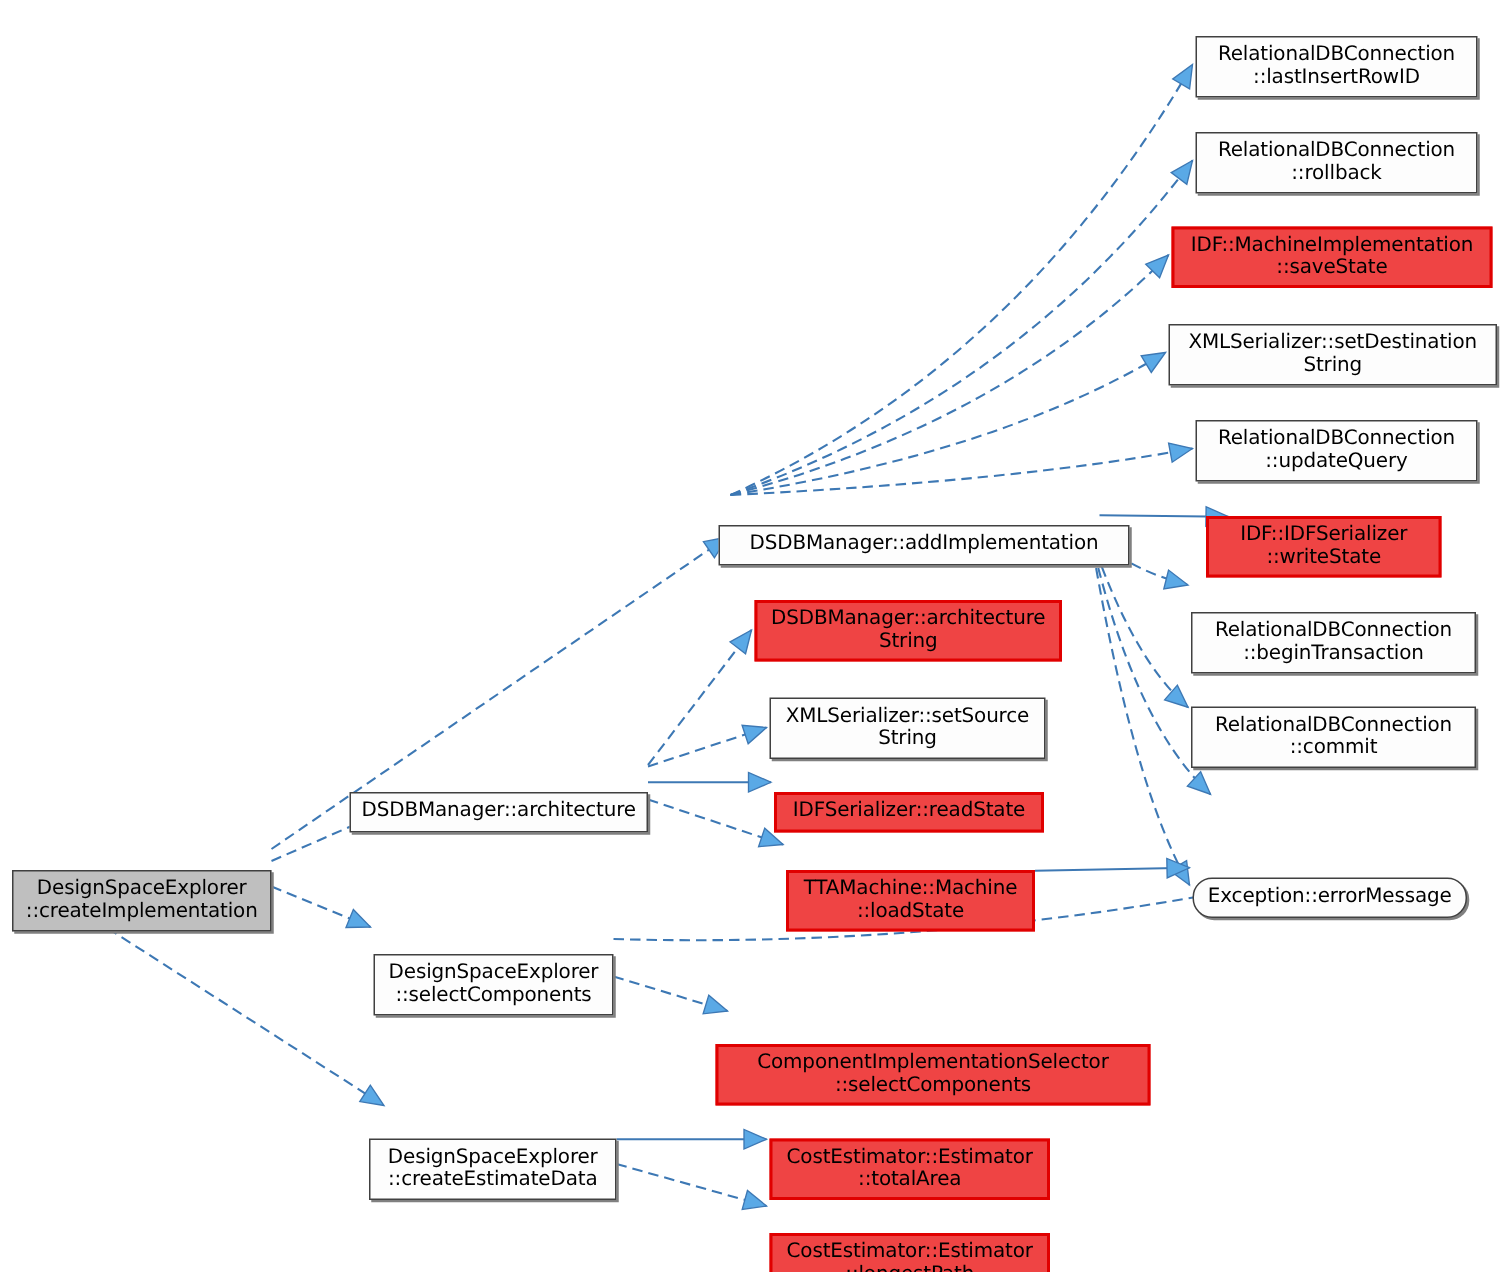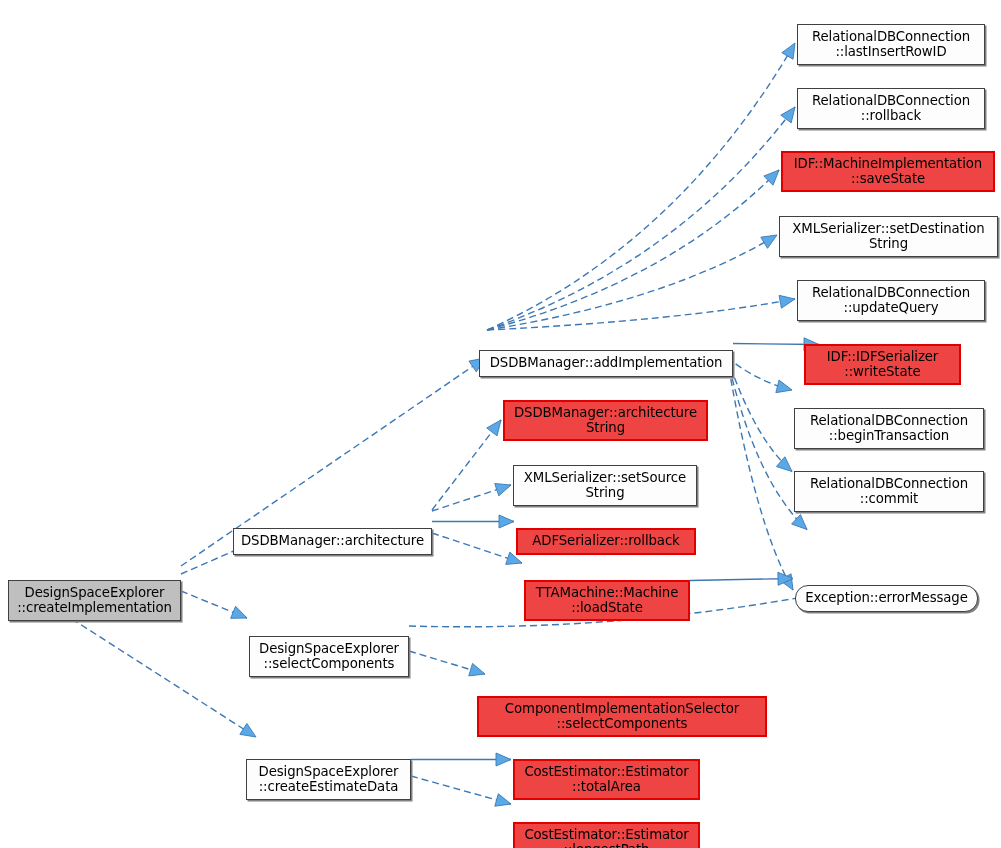--- a/index.html
+++ b/index.html
@@ -105,27 +105,27 @@
       <polygon points="825,593 811.4547926738113,602.1529972408258 809.0590417181589,589.3756588106797" fill="#5aa9e6" stroke="#3d78b4" stroke-width="0.9"></polygon>
       <path d="M 409 651 L 485 674" fill="none" stroke="#3d78b4" stroke-width="1.4" stroke-dasharray="7,4"></path>
       <polygon points="485,674 468.7602701276064,675.8764790624169 472.5258220716512,663.4337856820952" fill="#5aa9e6" stroke="#3d78b4" stroke-width="0.9"></polygon>
       <path d="M 411 759.5 L 511 759.5" fill="none" stroke="#3d78b4" stroke-width="1.4"></path>
       <polygon points="511,759.5 496,766 496,753" fill="#5aa9e6" stroke="#3d78b4" stroke-width="0.9"></polygon>
       <path d="M 411 776 L 511 804" fill="none" stroke="#3d78b4" stroke-width="1.4" stroke-dasharray="7,4"></path>
       <polygon points="511,804 494.8029451884075,806.2148172453426 498.3081342201671,793.6962849890583" fill="#5aa9e6" stroke="#3d78b4" stroke-width="0.9"></polygon>
     </svg>
 <div class="node root" style="left: 8px; top: 560px; width: 173px; height: 41px;"><span class="node-label">DesignSpaceExplorer
 ::createImplementation</span></div>
-    <div class="node " style="left: 479px; top: 330px; width: 254px; height: 27px;"><span class="node-label">DSDBManager::addImplementation</span></div>
+    <div class="node " style="left: 479px; top: 330px; width: 274px; height: 27px;"><span class="node-label">DSDBManager::addImplementation</span></div>
     <div class="node highlight" style="left: 503px; top: 380px; width: 205px; height: 41px;"><span class="node-label">DSDBManager::architecture
 String</span></div>
     <div class="node " style="left: 513px; top: 445px; width: 184px; height: 41px;"><span class="node-label">XMLSerializer::setSource
 String</span></div>
     <div class="node " style="left: 233px; top: 508px; width: 199px; height: 27px;"><span class="node-label">DSDBManager::architecture</span></div>
-    <div class="node highlight" style="left: 516px; top: 508px; width: 180px; height: 27px;"><span class="node-label">ADFSerializer::rollback</span></div>
+    <div class="node highlight" style="left: 516px; top: 508px; width: 180px; height: 27px;"><span class="node-label">IDFSerializer::readState</span></div>
     <div class="node highlight" style="left: 524px; top: 560px; width: 166px; height: 41px;"><span class="node-label">TTAMachine::Machine
 ::loadState</span></div>
     <div class="node " style="left: 249px; top: 616px; width: 160px; height: 41px;"><span class="node-label">DesignSpaceExplorer
 ::selectComponents</span></div>
     <div class="node highlight" style="left: 477px; top: 676px; width: 290px; height: 41px;"><span class="node-label">ComponentImplementationSelector
 ::selectComponents</span></div>
     <div class="node " style="left: 246px; top: 739px; width: 165px; height: 41px;"><span class="node-label">DesignSpaceExplorer
 ::createEstimateData</span></div>
     <div class="node highlight" style="left: 513px; top: 739px; width: 187px; height: 41px;"><span class="node-label">CostEstimator::Estimator
 ::totalArea</span></div>

